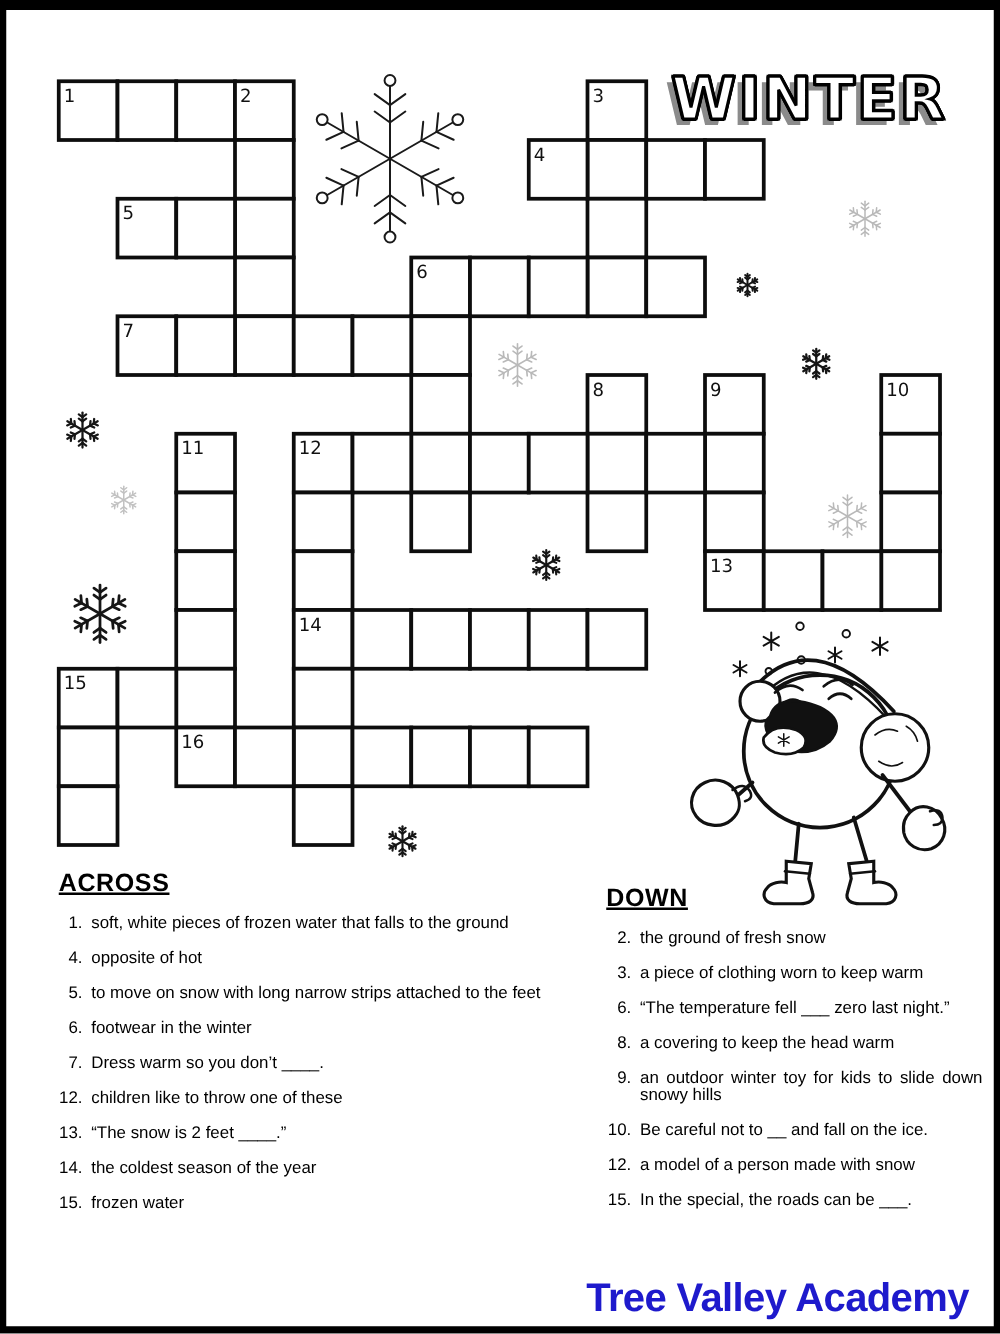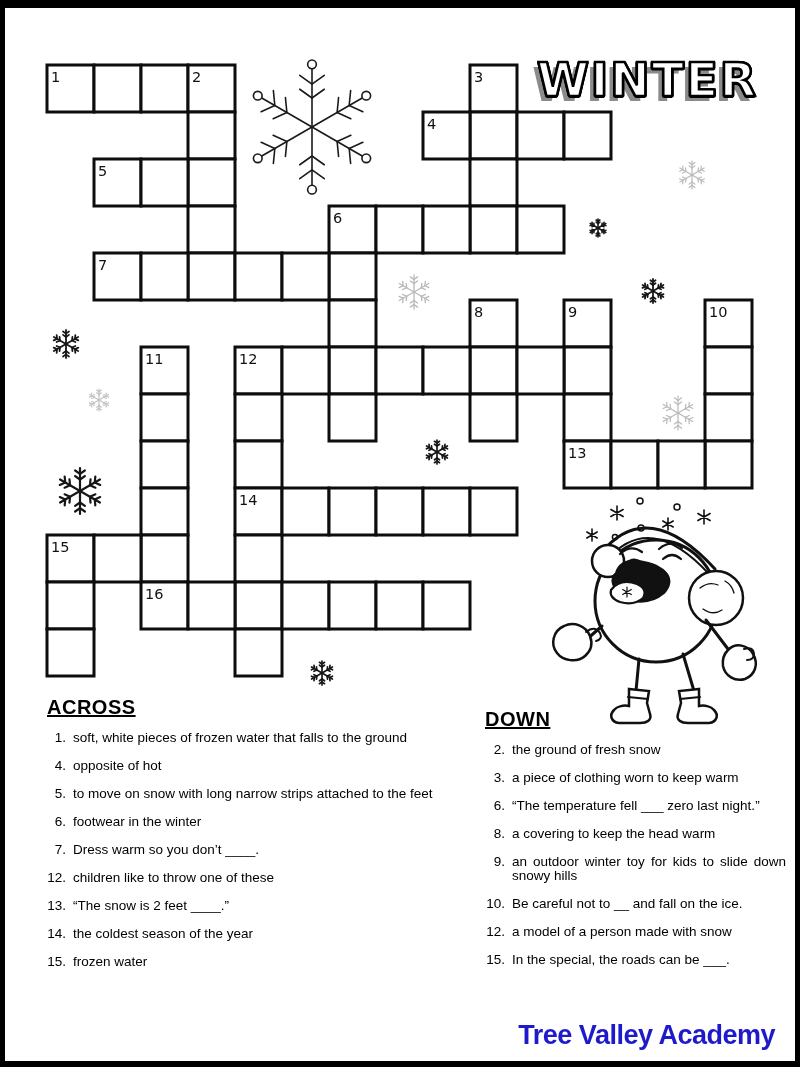--- a/index.html
+++ b/index.html
@@ -24,21 +24,21 @@
   .clue{display:flex;margin-bottom:14px;font-size:13.5px;line-height:14px;}
   .clue .num{flex:none;text-align:right;margin-right:7px;}
   .clue .txt{flex:1;}
   .across{left:45px;top:696px;width:404px;}
   .across .clue .num{width:21px;}
   .down{left:483px;top:708px;width:303px;}
   .down .clue .num{width:22px;}
   .down .clue .txt{text-align:justify;}
   .footer{position:absolute;top:1020px;right:25px;z-index:5;
           font-family:"Liberation Sans",sans-serif;font-weight:bold;
-          font-size:27px;letter-spacing:-0.5px;}
+          font-size:32px;letter-spacing:-0.5px;}
 </style>
 </head>
 <body>
 
 <div class="page">
 
   <svg id="art" width="800" height="1067" viewBox="0 0 800 1067">
     <g id="flake-layer">
         <g stroke="#1a1a1a" stroke-width="1.6" stroke-linecap="round" fill="none">
           <line x1="312" y1="127" x2="312" y2="69"></line>

